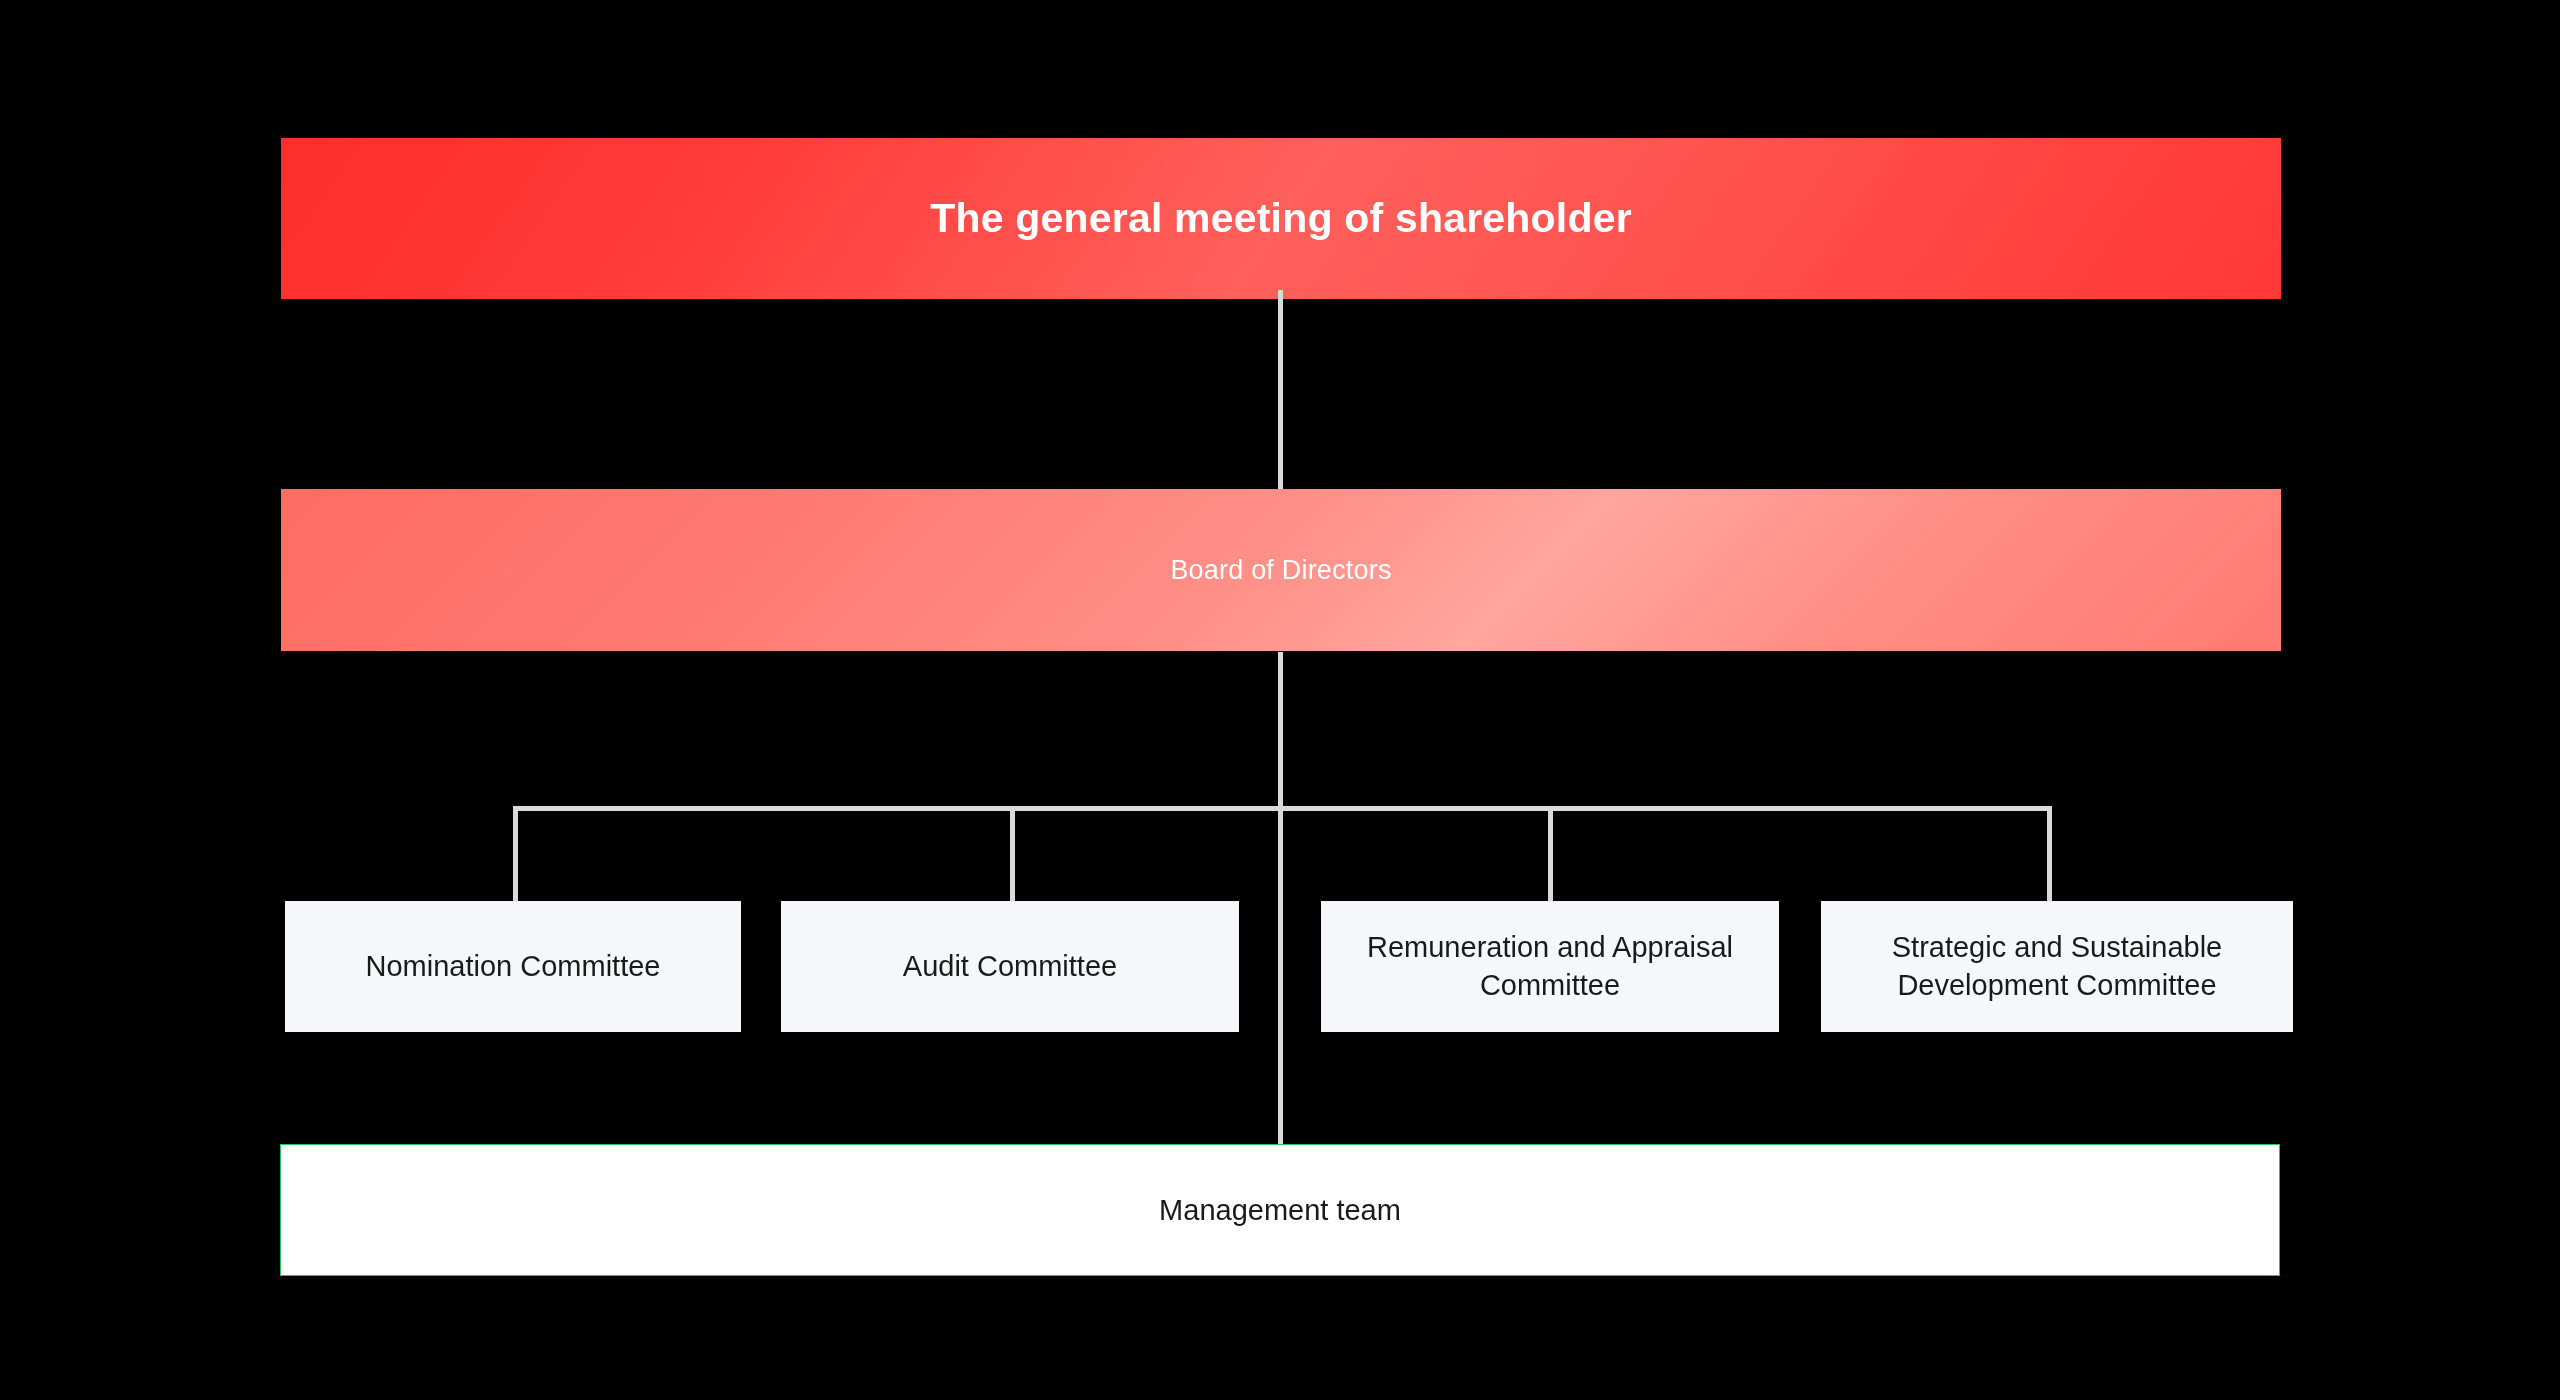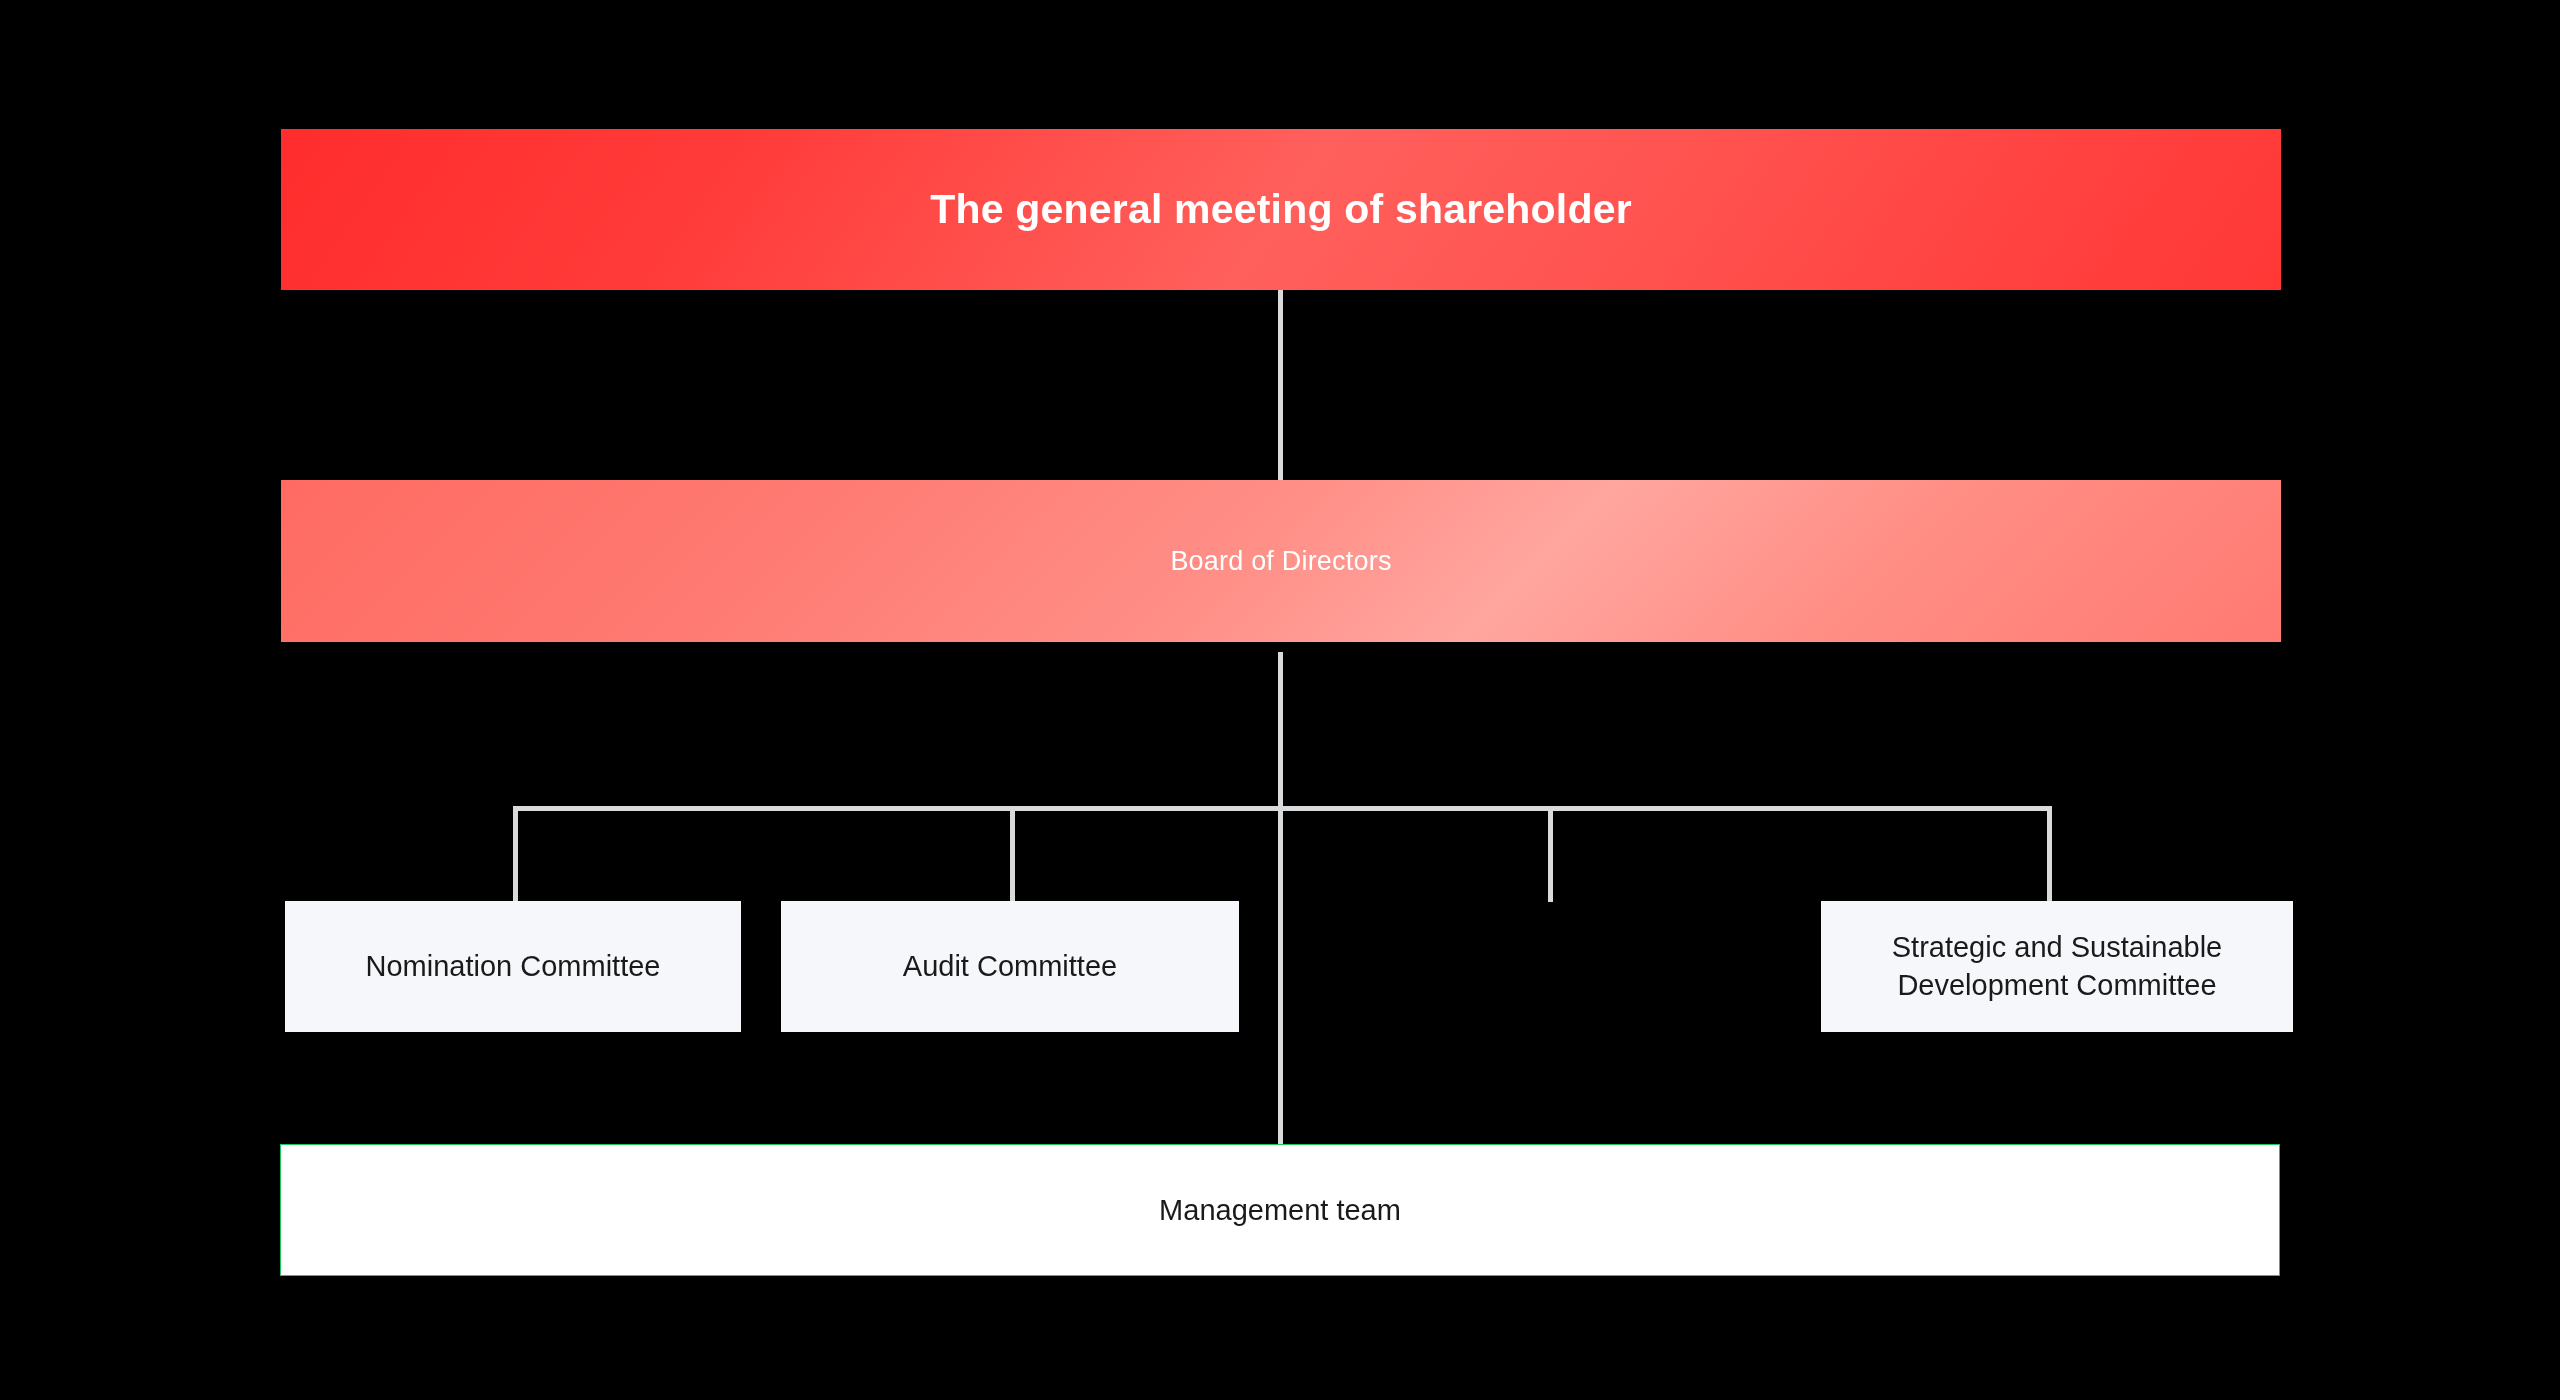--- a/index.html
+++ b/index.html
@@ -30,20 +30,21 @@
 
   
   .banner {
     position: absolute;
     display: flex;
     align-items: center;
     justify-content: center;
     color: #ffffff;
     text-align: center;
     letter-spacing: 0.2px;
+    margin-top: 9px;
   }
 
   .banner-shareholder {
     left: 281px;
     top: 129px;
     width: 2000px;
     height: 161px;
     background: linear-gradient(125deg,
                 #ff2d2d 0%,
                 #ff3b39 22%,
@@ -135,20 +136,23 @@
   <div class="connector v-line" style="left:2047px; top:806px; height:96px;"></div>
 
   <div class="committee committee-1">
     <span>Nomination Committee</span>
   </div>
 
   <div class="committee committee-2">
     <span>Audit Committee</span>
   </div>
 
+  <div class="committee committee-3">
+    <span>Remuneration and Appraisal Committee</span>
+  </div>
 
   <div class="committee committee-4">
     <span>Strategic and Sustainable Development Committee</span>
   </div>
 
   <div class="management">
     <span>Management team</span>
   </div>
 
 </div>

